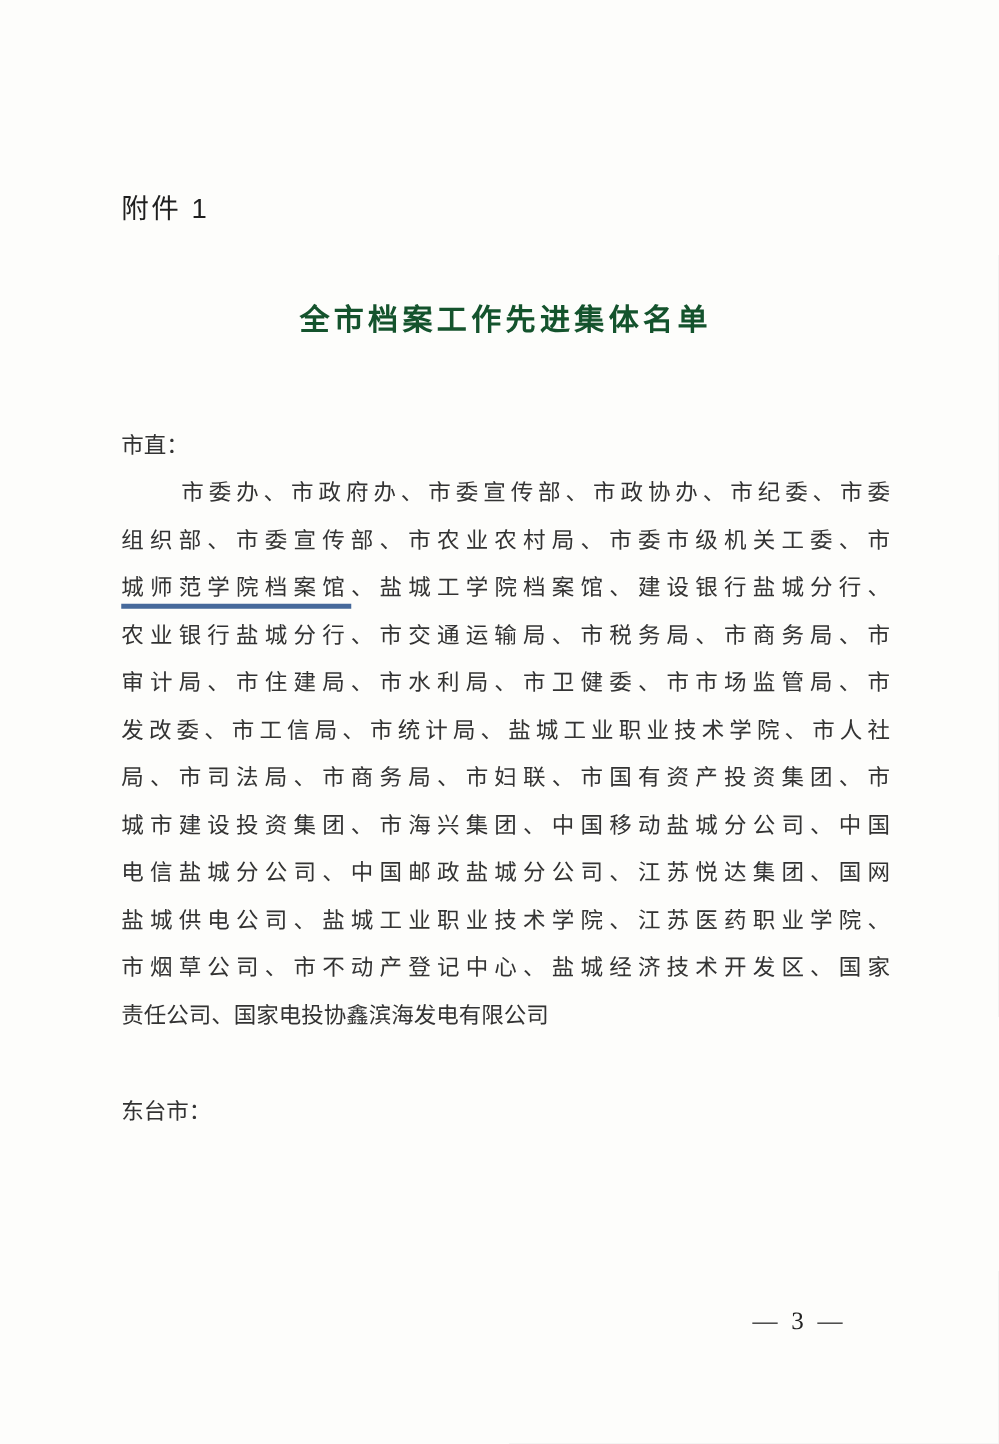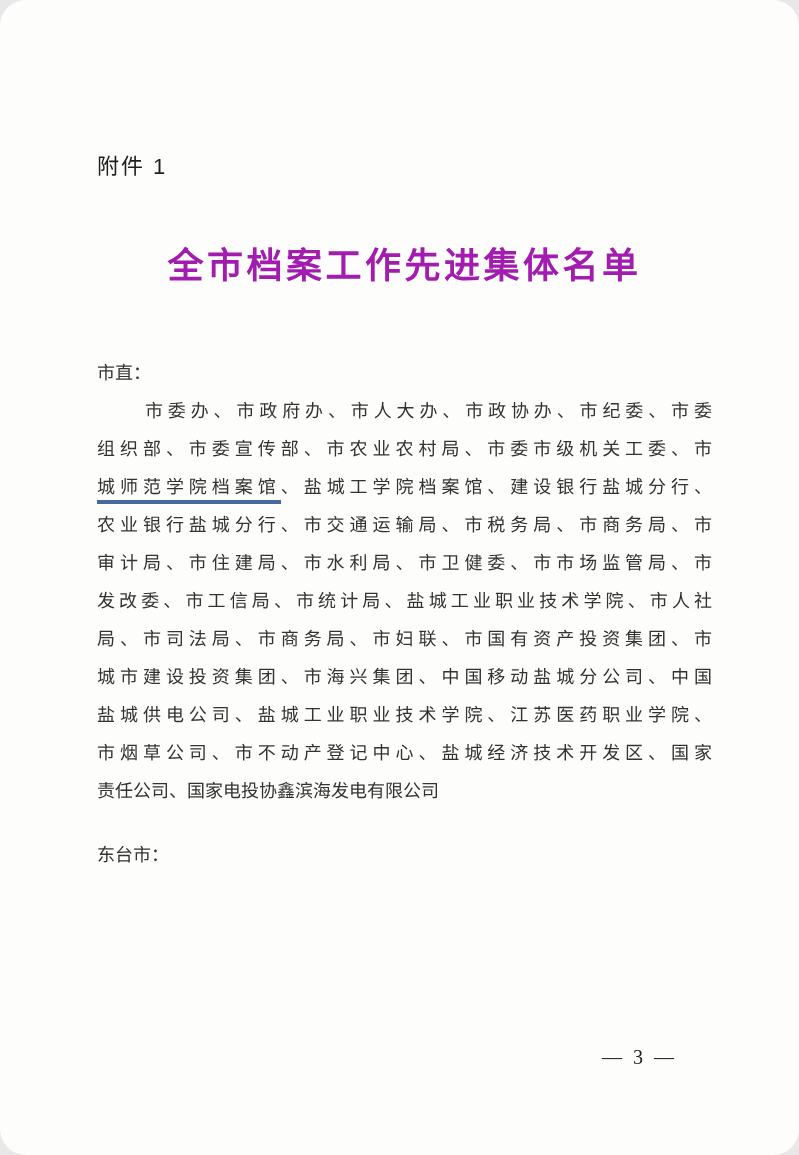--- a/index.html
+++ b/index.html
@@ -11,36 +11,35 @@
     position: relative;
     width: 799px;
     height: 1155px;
     margin: 0 auto;
     background: #fdfdfb;
     box-sizing: border-box;
     padding: 148px 87px 0 97px;
     font-family: "Liberation Serif", "DejaVu Serif", serif;
     color: #2e2e2e;
     overflow: hidden;
-    border-radius: 26px;
   }
   .attachment {
     font-size: 22px;
     letter-spacing: 2px;
     color: #1f1f1f;
     font-family: "Liberation Sans", "DejaVu Sans", sans-serif;
     font-weight: 500;
   }
   .doc-title {
     margin: 56px 0 0 0;
     text-align: center;
-    font-size: 36px;
+    font-size: 24px;
     font-weight: 700;
     letter-spacing: 3.5px;
-    color: #a21caf;
+    color: #14532d;
     font-family: "Liberation Serif", "DejaVu Serif", serif;
   }
   .content {
     margin-top: 66px;
     font-size: 18px;
     line-height: 38px;
     color: #333333;
   }
   .doc-line {
     text-align: justify;
@@ -49,21 +48,21 @@
   }
   .doc-line.plain,
   .doc-line.label {
     text-align: left;
     text-align-last: auto;
   }
   .doc-line.indent {
     text-indent: 48px;
   }
   .section + .section {
-    margin-top: 26px;
+    margin-top: 39px;
   }
   .blue-underline {
     border-bottom: 4px solid var(--underline-color, #46699b);
     padding-bottom: 3px;
   }
   .page-number {
     position: absolute;
     right: 122px;
     bottom: 86px;
     font-size: 20px;
@@ -76,28 +75,29 @@
 <body>
 
 <div class="page">
   <div class="attachment">附件 1</div>
 
   <h1 class="doc-title">全市档案工作先进集体名单</h1>
 
   <div class="content" id="sections-container">
       <div class="section">
         <div class="doc-line label">市直：</div>
-        <div class="doc-line indent"><span>市委办、市政府办、市人大办、市政协办、市纪委、市委</span></div>
+        <div class="doc-line indent"><span>市委办、市政府办、市委宣传部、市政协办、市纪委、市委</span></div>
         <div class="doc-line"><span>组织部、市委宣传部、市农业农村局、市委市级机关工委、市</span></div>
         <div class="doc-line"><span class="blue-underline">城师范学院档案馆</span><span>、盐城工学院档案馆、建设银行盐城分行、</span></div>
         <div class="doc-line"><span>农业银行盐城分行、市交通运输局、市税务局、市商务局、市</span></div>
         <div class="doc-line"><span>审计局、市住建局、市水利局、市卫健委、市市场监管局、市</span></div>
         <div class="doc-line"><span>发改委、市工信局、市统计局、盐城工业职业技术学院、市人社</span></div>
         <div class="doc-line"><span>局、市司法局、市商务局、市妇联、市国有资产投资集团、市</span></div>
         <div class="doc-line"><span>城市建设投资集团、市海兴集团、中国移动盐城分公司、中国</span></div>
+        <div class="doc-line"><span>电信盐城分公司、中国邮政盐城分公司、江苏悦达集团、国网</span></div>
         <div class="doc-line"><span>盐城供电公司、盐城工业职业技术学院、江苏医药职业学院、</span></div>
         <div class="doc-line"><span>市烟草公司、市不动产登记中心、盐城经济技术开发区、国家</span></div>
         <div class="doc-line plain"><span>责任公司、国家电投协鑫滨海发电有限公司</span></div>
       </div>
       <div class="section">
         <div class="doc-line label">东台市：</div>
       </div>
     </div>
 
   <div class="page-number">— 3 —</div>

